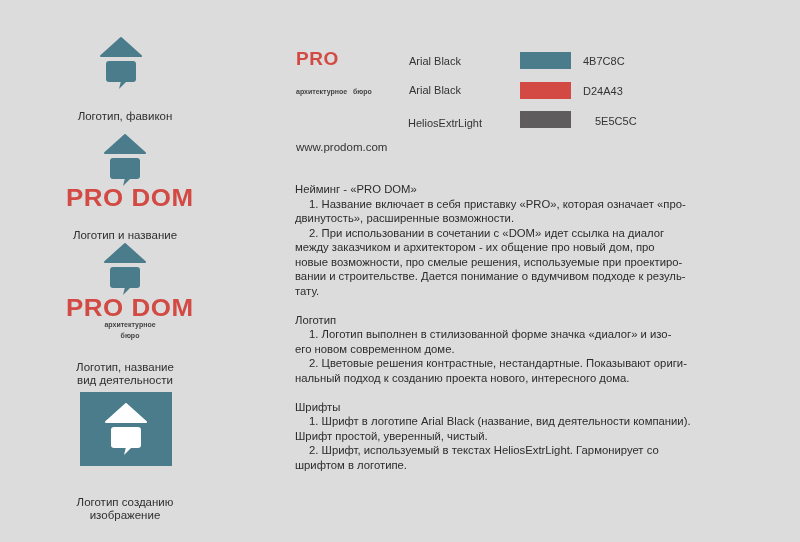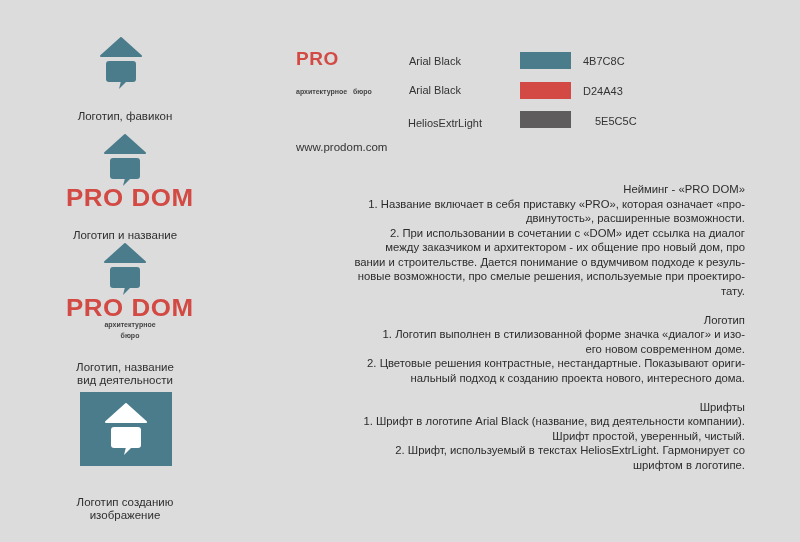--- a/index.html
+++ b/index.html
@@ -35,21 +35,20 @@
       line-height: 10px;
       white-space: nowrap;
     }
     .spec-text { font-size: 11px; color: #333; white-space: nowrap; }
     .swatch { width: 51px; height: 17px; }
     .body-text {
       font-size: 11.3px;
       line-height: 14.5px;
       color: #2c2c2c;
       width: 450px;
-      text-align: right;
     }
     .body-text p { margin: 0; }
     .ind { text-indent: 14px; }
     .gap { height: 14.5px; }
   </style>
 </head>
 <body>
 
 <div class="abs" style="left:100px; top:37px; width:42px; height:52px;">
   <svg width="42" height="52" viewBox="0 0 42 52">
@@ -110,22 +109,22 @@
 
 <div class="abs swatch" style="left:520px; top:111px; background:#5E5C5C;"></div>
 <div class="abs spec-text" style="left:595px; top:115px;">5E5C5C</div>
 
 <div class="abs body-text" style="left:295px; top:182px;">
   <p>Нейминг - «PRO DOM»</p>
   <p class="ind">1. Название включает в себя приставку «PRO», которая означает «про-</p>
   <p>двинутость», расширенные возможности.</p>
   <p class="ind">2. При использовании в сочетании с «DOM» идет ссылка на диалог</p>
   <p>между заказчиком и архитектором - их общение про новый дом, про</p>
+  <p>новые возможности, про смелые решения, используемые при проектиро-</p>
   <p>вании и строительстве. Дается понимание о вдумчивом подходе к резуль-</p>
-  <p>новые возможности, про смелые решения, используемые при проектиро-</p>
   <p>тату.</p>
   <div class="gap"></div>
   <p>Логотип</p>
   <p class="ind">1. Логотип выполнен в стилизованной форме значка «диалог» и изо-</p>
   <p>его новом современном доме.</p>
   <p class="ind">2. Цветовые решения контрастные, нестандартные. Показывают ориги-</p>
   <p>нальный подход к созданию проекта нового, интересного дома.</p>
   <div class="gap"></div>
   <p>Шрифты</p>
   <p class="ind">1. Шрифт в логотипе Arial Black (название, вид деятельности компании).</p>

